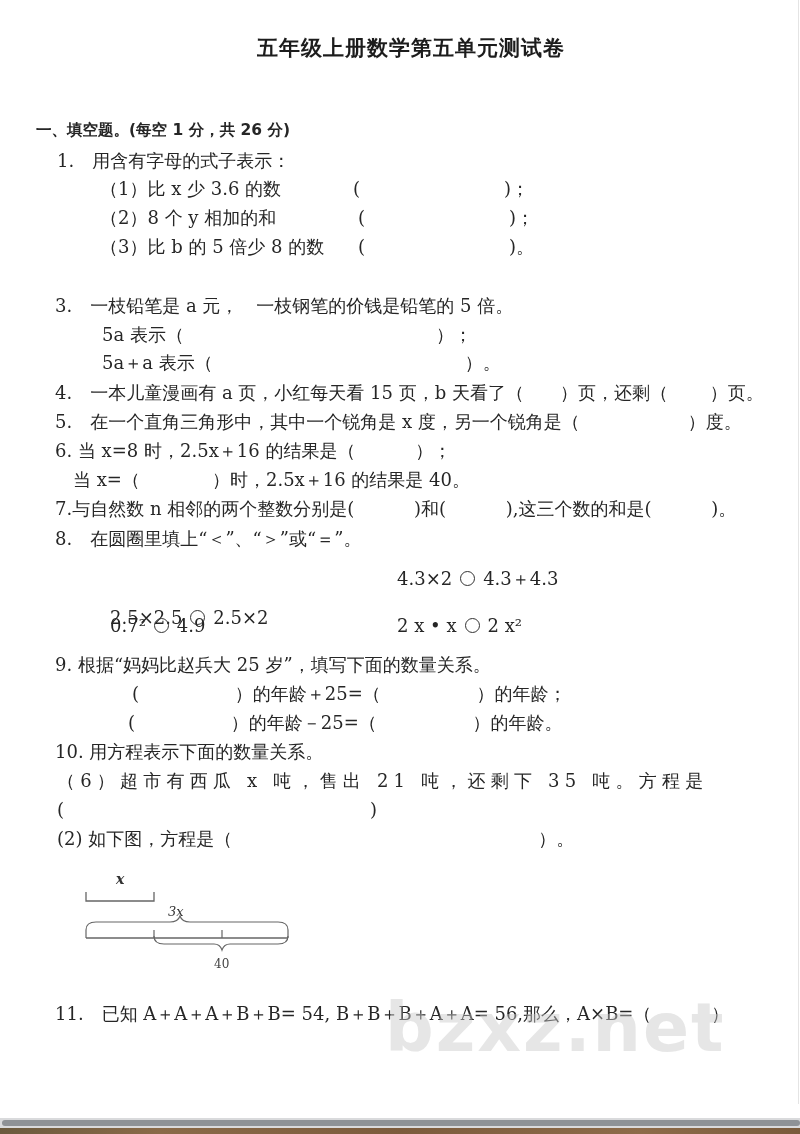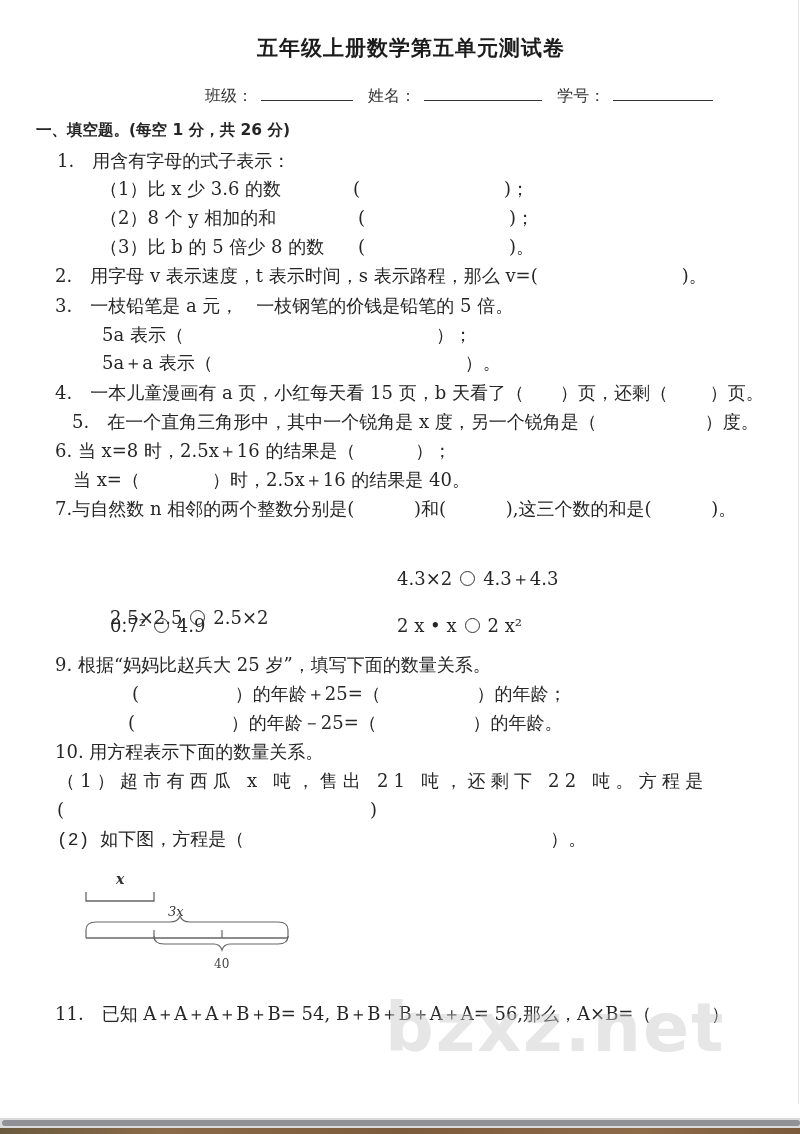--- a/index.html
+++ b/index.html
@@ -30,69 +30,64 @@
   .scrollbar { position: absolute; left: 2px; top: 1120px; width: 798px; height: 6px; background: #8e9296; border-radius: 3px; }
   .scroll-track { position: absolute; left: 0; top: 1118px; width: 800px; height: 10px; background: #d9dadc; }
   .bottom-strip { position: absolute; left: 0; top: 1128px; width: 800px; height: 6px; background: linear-gradient(90deg, #6b5a3e, #8a6a48 20%, #7c5b3c 50%, #8d6b49 80%, #7a5a3b); }
 </style>
 </head>
 <body>
 
 <div class="page">
   <div class="title">五年级上册数学第五单元测试卷</div>
 
-  <div class="info">
-    <span class="lab">班级：</span><span class="blank" style="width:92px"></span>
-    <span class="lab">姓名：</span><span class="blank" style="width:118px"></span>
-    <span class="lab">学号：</span><span class="blank" style="width:100px"></span>
-  </div>
 
   <div class="line section" style="left:36px; top:120px;">一、填空题。(每空 1 分，共 26 分)</div>
 
   <div class="line" style="left:57px; top:149px;">1.　用含有字母的式子表示：</div>
   <div class="line" style="left:100px; top:177px;">（1）比 x 少 3.6 的数</div>
   <div class="line" style="left:353px; top:177px;">(　　　　　　　　)；</div>
   <div class="line" style="left:100px; top:206px;">（2）8 个 y 相加的和</div>
   <div class="line" style="left:358px; top:206px;">(　　　　　　　　)；</div>
   <div class="line" style="left:100px; top:235px;">（3）比 b 的 5 倍少 8 的数</div>
   <div class="line" style="left:358px; top:235px;">(　　　　　　　　)。</div>
 
-  <div class="line" style="left:55px; top:264px;">2.　用字母 v 表示速度，t 表示时间，s 表示路程，那么 v=(　　　　　　　　)。</div>
 
   <div class="line" style="left:55px; top:294px;">3.　一枝铅笔是 a 元，　一枝钢笔的价钱是铅笔的 5 倍。</div>
   <div class="line" style="left:102px; top:323px;">5a 表示（　　　　　　　　　　　　　　）；</div>
   <div class="line" style="left:102px; top:351px;">5a＋a 表示（　　　　　　　　　　　　　　）。</div>
 
   <div class="line" style="left:55px; top:381px;">4.　一本儿童漫画有 a 页，小红每天看 15 页，b 天看了（　　）页，还剩（　　 ）页。</div>
-  <div class="line" style="left:72px; top:410px;">5.　在一个直角三角形中，其中一个锐角是 x 度，另一个锐角是（　　　　　　）度。</div>
+  <div class="line" style="left:55px; top:410px;">5.　在一个直角三角形中，其中一个锐角是 x 度，另一个锐角是（　　　　　　）度。</div>
   <div class="line" style="left:55px; top:439px;">6. 当 x=8 时，2.5x＋16 的结果是（　　　 ）；</div>
   <div class="line" style="left:73px; top:468px;">当 x=（　　　　）时，2.5x＋16 的结果是 40。</div>
   <div class="line" style="left:55px; top:497px;">7.与自然数 n 相邻的两个整数分别是(　　　 )和(　　　 ),这三个数的和是(　　　 )。</div>
 
+  <div class="line" style="left:55px; top:527px;">8.　在圆圈里填上“＜”、“＞”或“＝”。</div>
   <div class="line" style="left:110px; top:567px;margin-top:40px;">
     <span>2.5×2.5</span><span class="circle"></span><span>2.5×2</span>
   </div>
   <div class="line" style="left:397px; top:567px;">
     <span>4.3×2</span><span class="circle"></span><span>4.3＋4.3</span>
   </div>
   <div class="line" style="left:110px; top:615px;">
     <span>0.7²</span><span class="circle"></span><span>4.9</span>
   </div>
   <div class="line" style="left:397px; top:615px;">
     <span>2 x • x</span><span class="circle"></span><span>2 x²</span>
   </div>
 
   <div class="line" style="left:55px; top:653px;">9. 根据“妈妈比赵兵大 25 岁”，填写下面的数量关系。</div>
   <div class="line" style="left:132px; top:682px;">(　　　　　 ）的年龄＋25=（　　　　　 ）的年龄；</div>
   <div class="line" style="left:128px; top:711px;">(　　　　　 ）的年龄－25=（　　　　　 ）的年龄。</div>
 
   <div class="line" style="left:55px; top:740px;">10. 用方程表示下面的数量关系。</div>
-  <div class="line" style="left:57px; top:769px; letter-spacing:5.2px;">（1）超市有西瓜 x 吨，售出 21 吨，还剩下 22 吨。方程是</div>
+  <div class="line" style="left:57px; top:769px; letter-spacing:5.2px;">（6）超市有西瓜 x 吨，售出 21 吨，还剩下 35 吨。方程是</div>
   <div class="line" style="left:57px; top:798px;">(　　　　　　　　　　　　　　　　　)</div>
-  <div class="line" style="left:57px; top:827px;font-family:Liberation Mono, monospace;">(2) 如下图，方程是（　　　　　　　　　　　　　　　　　）。</div>
+  <div class="line" style="left:57px; top:827px;">(2) 如下图，方程是（　　　　　　　　　　　　　　　　　）。</div>
 
   <svg class="diagram" viewBox="0 0 220 110">
     <text x="34" y="16" font-family="DejaVu Serif, serif" font-style="italic" font-weight="bold" font-size="14" fill="#333">x</text>
     <path d="M4 24 V33 H72 V24" stroke="#666" stroke-width="1.3" fill="none"></path>
     <text x="86" y="48" font-family="DejaVu Serif, serif" font-style="italic" font-size="13" fill="#333">3x</text>
     <path d="M4 62 Q4 54 14 54 H88 Q96 54 98 48 Q100 54 108 54 H196 Q206 54 206 62" stroke="#666" stroke-width="1.2" fill="none"></path>
     <path d="M4 70 H206" stroke="#666" stroke-width="1.3" fill="none"></path>
     <path d="M4 62 V70 M72 62 V70 M140 62 V70 M206 62 V70" stroke="#666" stroke-width="1.2"></path>
     <path d="M72 68 Q72 76 82 76 H132 Q138 76 140 82 Q142 76 148 76 H196 Q206 76 206 68" stroke="#666" stroke-width="1.2" fill="none"></path>
     <text x="132" y="100" font-family="DejaVu Serif, serif" font-size="12" fill="#444">40</text>

